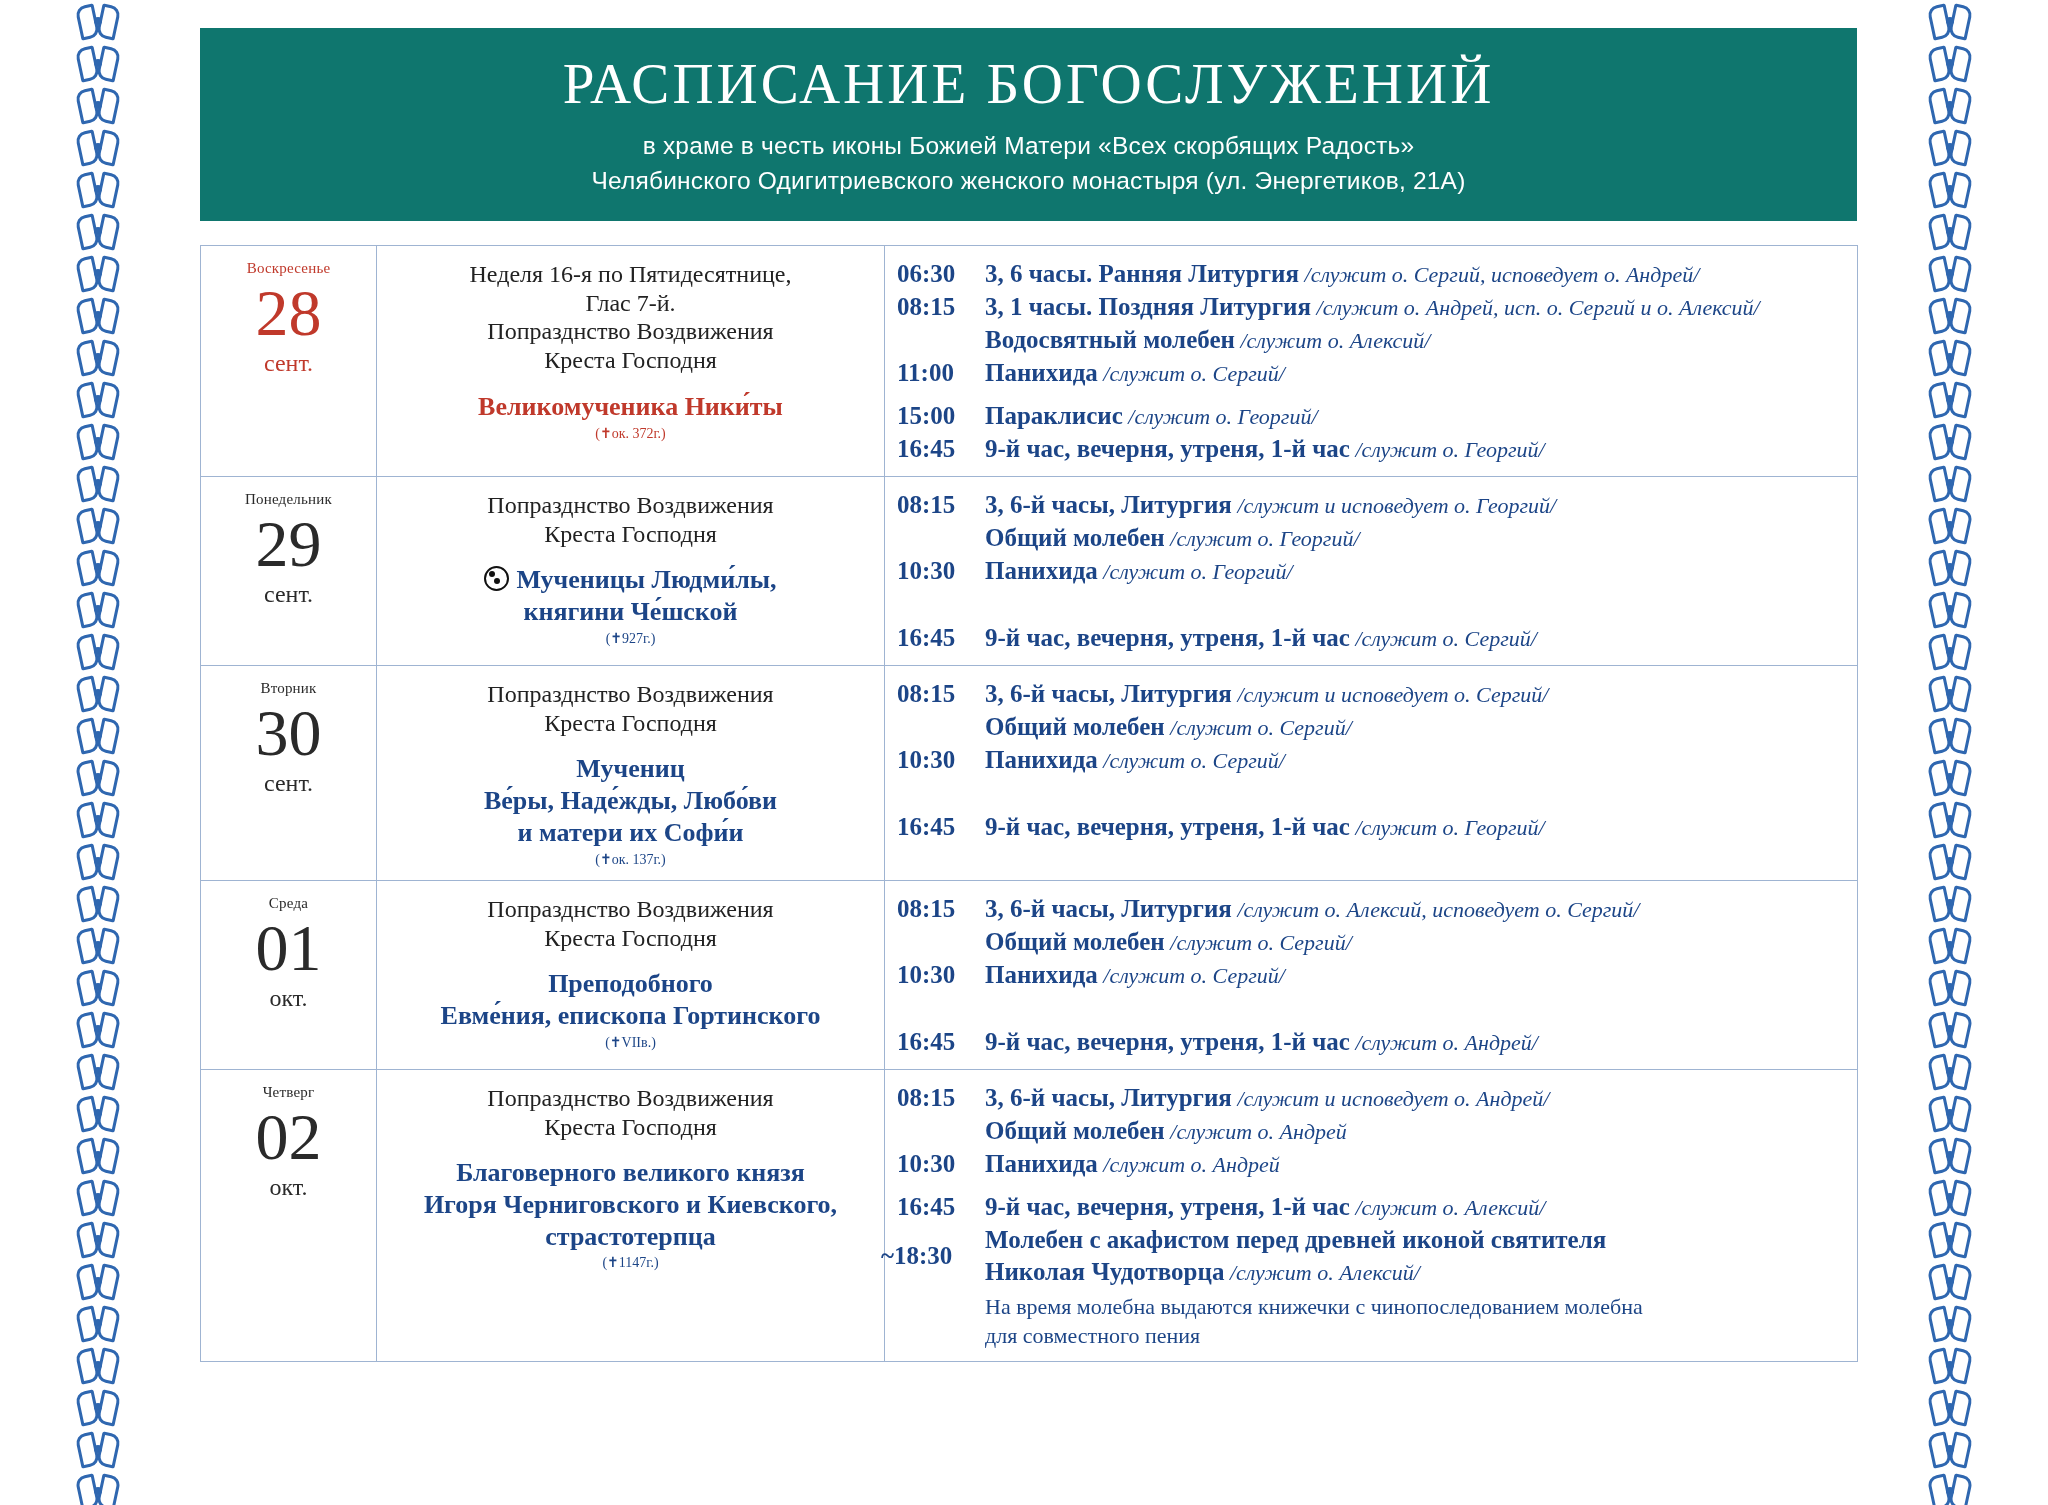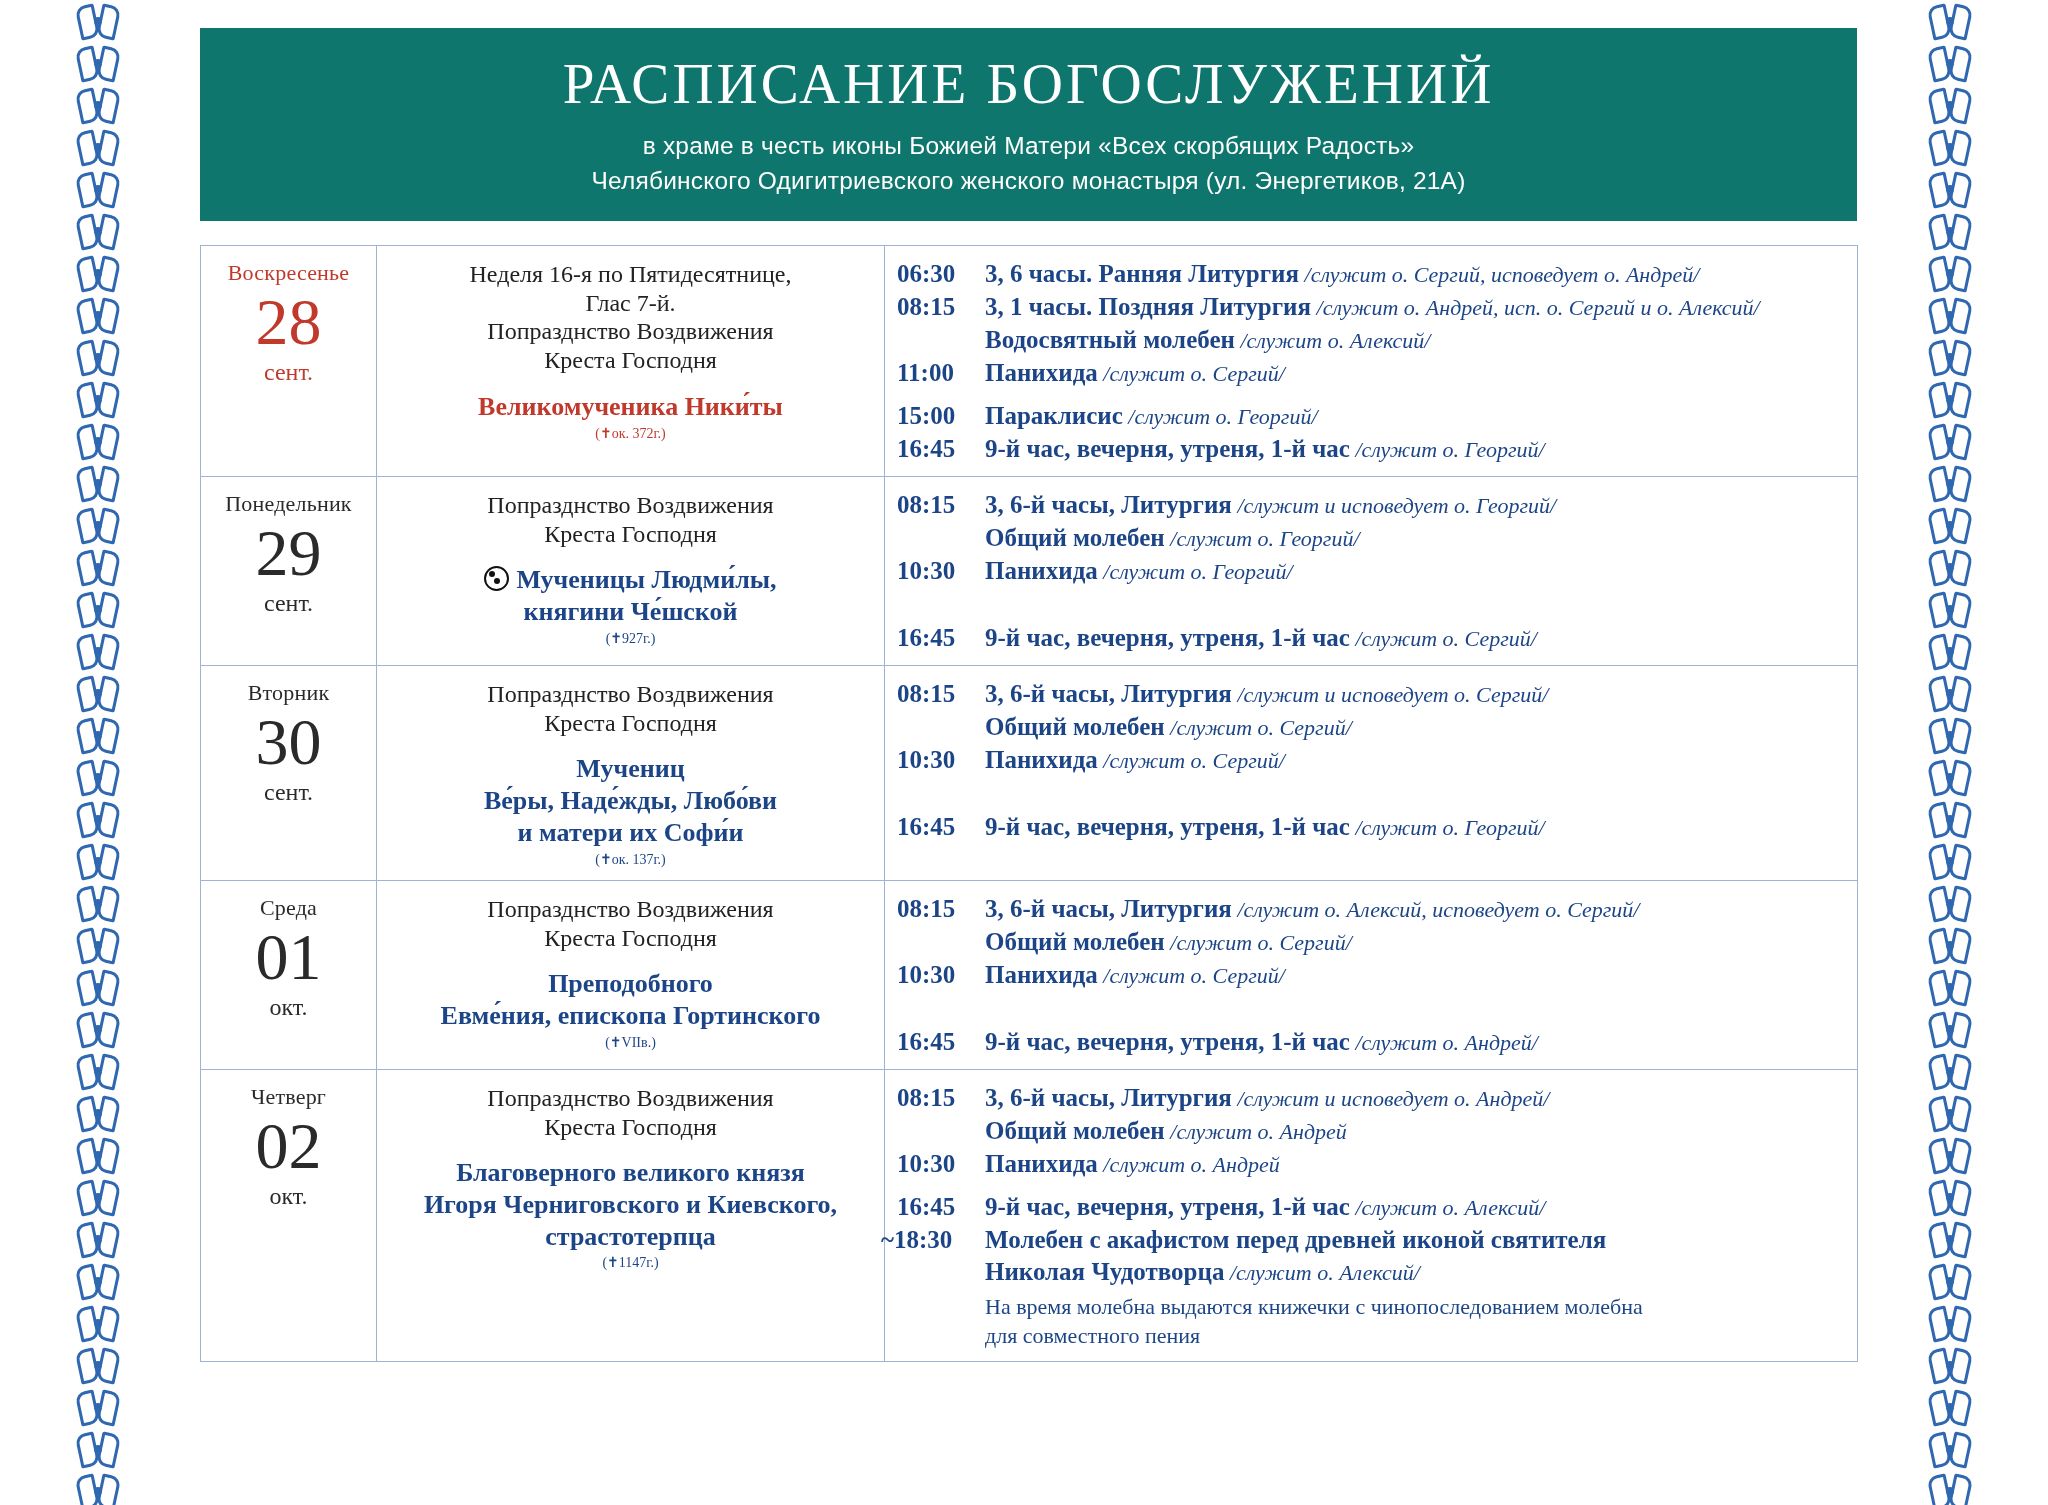--- a/index.html
+++ b/index.html
@@ -120,21 +120,21 @@
   col.c-feast { width: 508px; }
   col.c-serv { width: 973px; }
 
   
   .date-cell {
     text-align: center;
     padding: 14px 4px 12px 4px;
     font-family: "Liberation Serif", serif;
   }
   .dow {
-    font-size: 22px;
+    font-size: 15px;
     color: #2a2a2a;
     letter-spacing: .2px;
   }
   .dow.sunday { color: #c0392b; }
   .daynum {
     font-size: 66px;
     line-height: 1.02;
     color: #2a2a2a;
     margin: 2px 0 0 0;
     font-weight: 400;
@@ -190,21 +190,21 @@
   }
   .saint-icon::before { width: 6px; height: 6px; left: 2.5px; top: 3px; }
   .saint-icon::after  { width: 6px; height: 6px; left: 8px;  top: 10px; }
 
   
   .serv-cell {
     padding: 12px 14px 10px 12px;
   }
   .serv-row {
     display: flex;
-    align-items: flex-start;
+    align-items: center;
     line-height: 1.28;
     margin-bottom: 1px;
   }
   .serv-time {
     flex: 0 0 88px;
     font-size: 25px;
     font-weight: bold;
     color: #1c4587;
     white-space: nowrap;
   }

